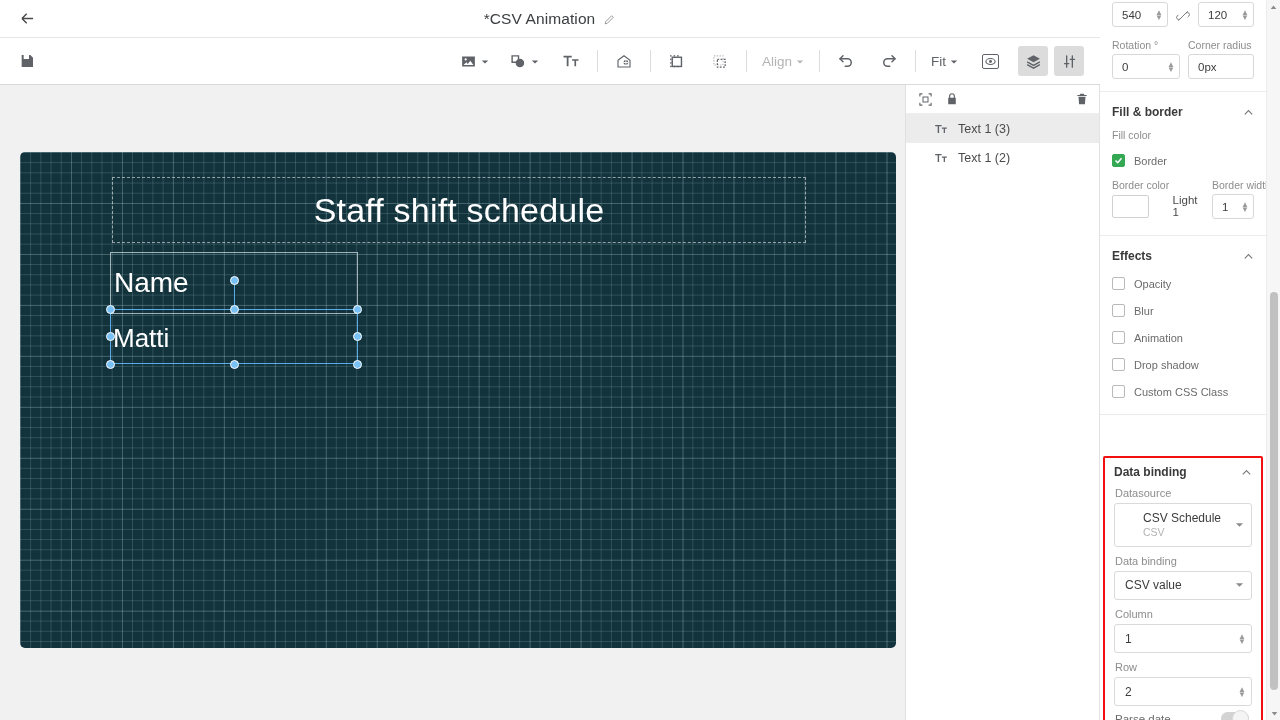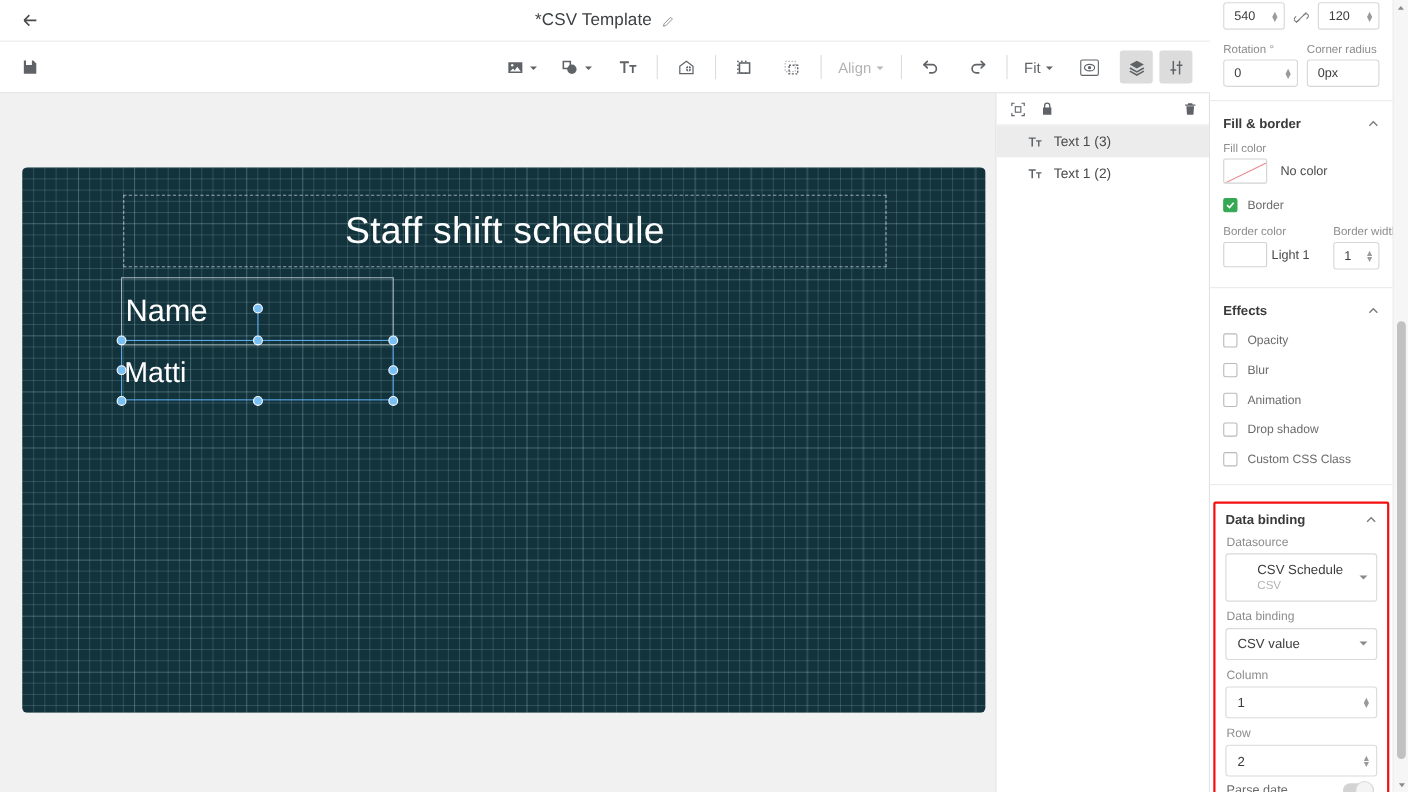--- a/index.html
+++ b/index.html
@@ -243,21 +243,21 @@
 
 <div id="app">
 
   <div class="titlebar">
     <div class="back-btn">
       <svg width="19" height="19" viewBox="0 0 24 24" fill="none" stroke="currentColor" stroke-width="1.8">
         <path d="M19 12H5M5 12l6-6M5 12l6 6"></path>
       </svg>
     </div>
     <div class="doc-title-wrap">
-      <div class="doc-title">*CSV Template</div>
+      <div class="doc-title">*CSV Animation</div>
       <span class="pencil-icon">
         <svg width="13" height="13" viewBox="0 0 24 24" fill="none" stroke="currentColor" stroke-width="1.6">
           <path d="M4 20l4-1 11-11-3-3L5 16l-1 4z"></path>
         </svg>
       </span>
     </div>
   </div>
 
   <div class="toolbar">
     <div class="tb-left">
@@ -539,38 +539,34 @@
         <span class="chev">
           <svg width="11" height="11" viewBox="0 0 12 12" fill="none" stroke="currentColor" stroke-width="1.3">
               <path d="M2 8l4-4 4 4"></path>
             </svg>
         </span>
       </div>
 
       <div style="padding:10px 12px 0 12px;">
         <span class="fieldlabel">Fill color</span>
       </div>
-      <div class="fillrow" style="margin-top:3px;">
-        <div class="swatch-nofill"></div>
-        <span class="smalltext">No color</span>
-      </div>
 
       <div class="checkrow" style="margin-top:13px;">
         <span class="cbox checked">
           <svg width="9" height="9" viewBox="0 0 12 12" fill="none" stroke="#fff" stroke-width="2">
               <path d="M2 6l3 3 5-6"></path>
             </svg>
         </span>
         <span class="checklabel">Border</span>
       </div>
 
       <div class="prow" style="margin-top:12px; align-items:flex-start;">
         <div>
           <span class="fieldlabel">Border color</span>
-          <div style="display:flex; align-items:center; gap:4px;text-align:center;">
+          <div style="display:flex; align-items:center; gap:24px;">
             <div class="swatch-plain"></div>
             <span class="smalltext">Light 1</span>
           </div>
         </div>
         <div style="margin-left:auto; width:42px;">
           <span class="fieldlabel" style="white-space:nowrap;">Border width</span>
           <div class="numfield">
             <span class="val">1</span>
             <span class="spin">
                 <span>▲</span>

